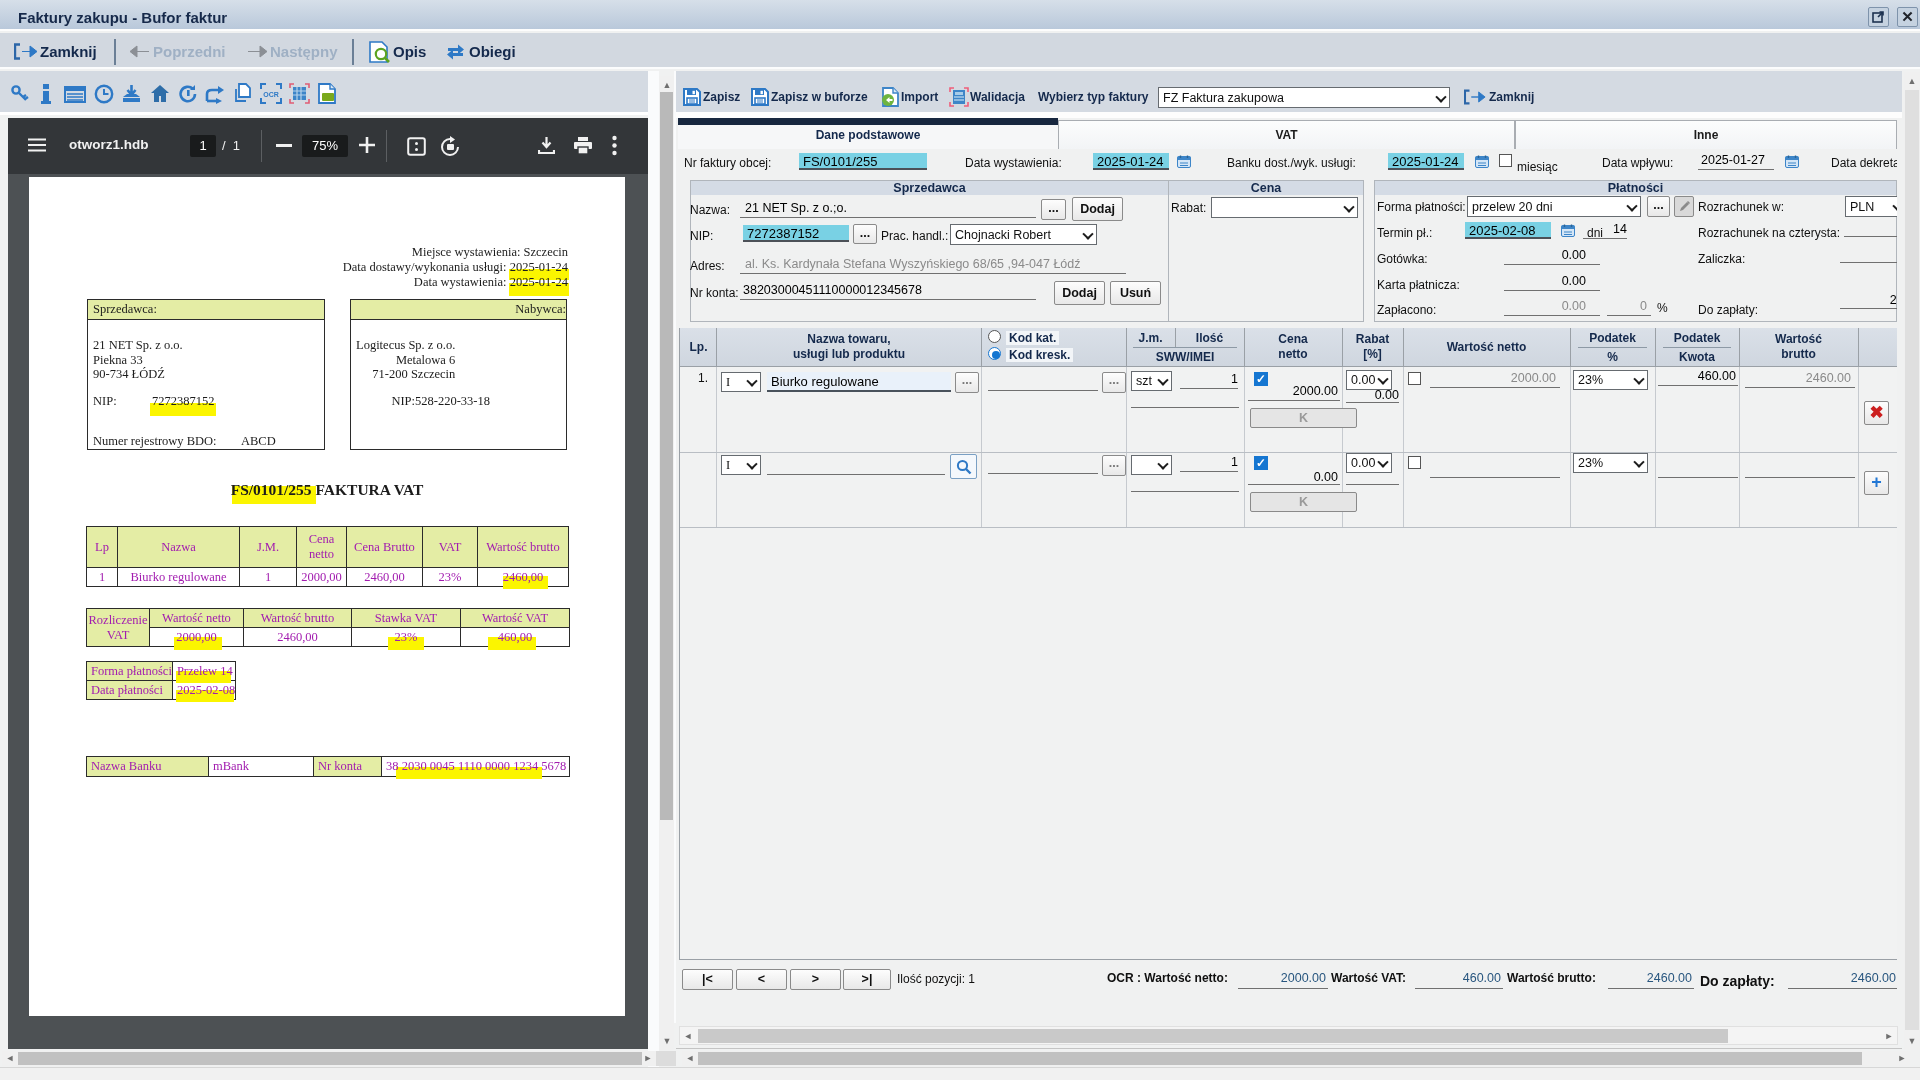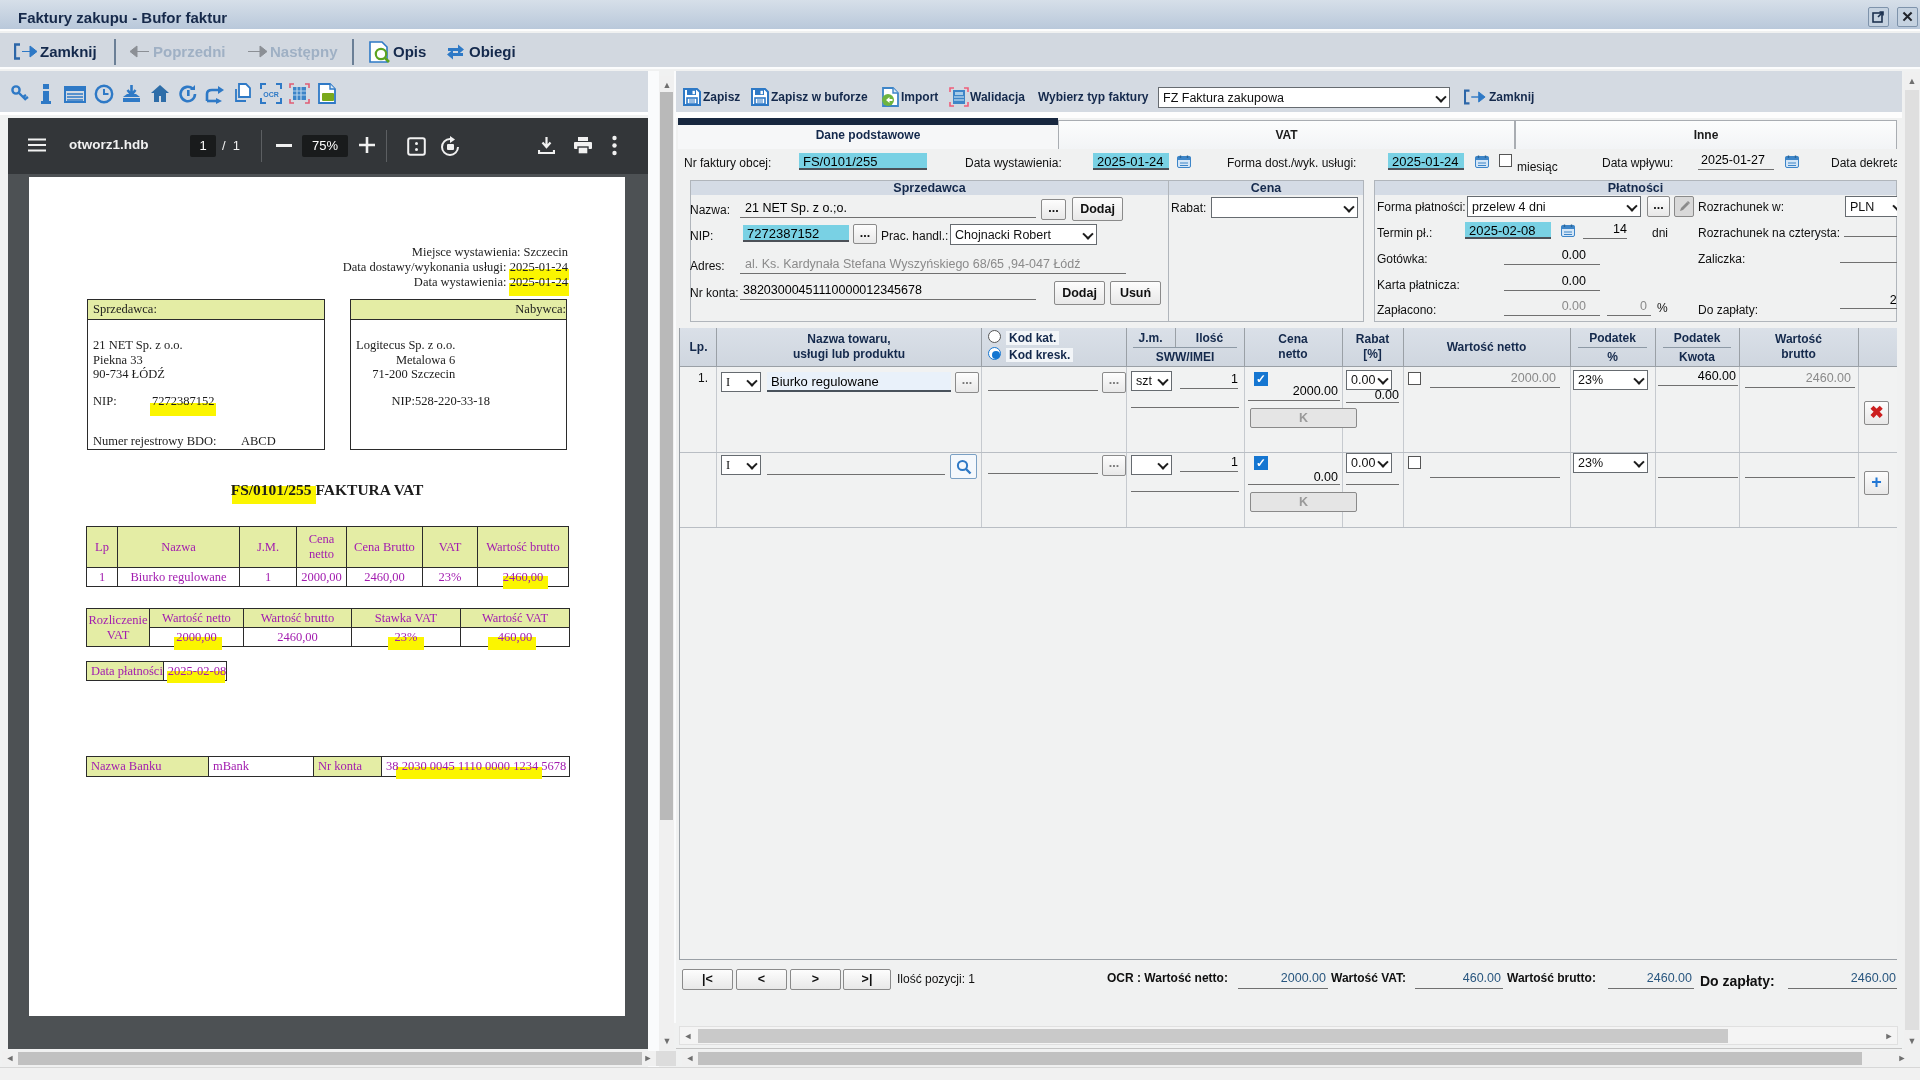--- a/index.html
+++ b/index.html
@@ -219,21 +219,21 @@
 <div class="abs rlbl" style="left:684px; top:156px;">Nr faktury obcej:</div>
 <div class="cyan" style="left:799px; top:153px; width:128px; height:17px;">FS/0101/255</div>
 <div class="abs rlbl" style="left:965px; top:156px;">Data wystawienia:</div>
 <div class="cyan" style="left:1093px; top:153px; width:76px; height:17px;">2025-01-24</div>
 <svg class="cal" style="left:1177px; top:155px;" viewBox="0 0 14 13">
     <rect x="0.5" y="1.5" width="13" height="11" rx="1.5" fill="#d4e6f7" stroke="#3d85c8"></rect>
     <rect x="0.5" y="1.5" width="13" height="3.5" fill="#3d85c8"></rect>
     <path d="M3.5 0.5 v2.5 M10.5 0.5 v2.5" stroke="#2a6496" stroke-width="1.4"></path>
     <path d="M3 8 h8 M3 10.5 h8" stroke="#3d85c8" stroke-width="1.2"></path>
   </svg>
-<div class="abs rlbl" style="left:1227px; top:156px;">Forma dost./wyk. usługi:</div>
+<div class="abs rlbl" style="left:1227px; top:156px;">Banku dost./wyk. usługi:</div>
 <div class="cyan" style="left:1388px; top:153px; width:76px; height:17px;">2025-01-24</div>
 <svg class="cal" style="left:1475px; top:155px;" viewBox="0 0 14 13">
     <rect x="0.5" y="1.5" width="13" height="11" rx="1.5" fill="#d4e6f7" stroke="#3d85c8"></rect>
     <rect x="0.5" y="1.5" width="13" height="3.5" fill="#3d85c8"></rect>
     <path d="M3.5 0.5 v2.5 M10.5 0.5 v2.5" stroke="#2a6496" stroke-width="1.4"></path>
     <path d="M3 8 h8 M3 10.5 h8" stroke="#3d85c8" stroke-width="1.2"></path>
   </svg>
 <div class="cb" style="left:1499px; top:154px;"></div>
 <div class="abs rlbl" style="left:1517px; top:160px;">miesiąc</div>
 <div class="abs rlbl" style="left:1602px; top:156px;">Data wpływu:</div>
@@ -272,21 +272,21 @@
   </div>
 <div class="abs rlbl" style="left:1171px; top:201px;">Rabat:</div>
 <div class="sel" style="left:1211px; top:197px; width:147px; height:21px;">
     <span class="chev"></span>
   </div>
 <div class="gbox" style="left:1374px; top:180px; width:523px; height:142px;">
     <div class="ghead">Płatności</div>
   </div>
 <div class="abs rlbl" style="left:1377px; top:200px;">Forma płatności:</div>
 <div class="sel" style="left:1467px; top:196px; width:174px; height:21px;">
-    <span class="st">przelew 4 dni</span>
+    <span class="st">przelew 20 dni</span>
     <span class="chev"></span>
   </div>
 <div class="btn" style="left:1647px; top:196px; width:23px; height:21px; line-height:17px;">...</div>
 <div class="btn" style="left:1674px; top:196px; width:20px; height:21px; background:#d9d9d9;"><svg width="12" height="13" viewBox="0 0 12 13" style="margin-top:3px;">
       <path d="M2 11 l1-3 6-6 2 2 -6 6z" fill="#8a8a8a"></path>
       <path d="M9 2 l1-1 2 2 -1 1z" fill="#8a8a8a"></path>
     </svg></div>
 <div class="abs rlbl" style="left:1698px; top:200px;text-align:right;">Rozrachunek w:</div>
 <div class="sel" style="left:1845px; top:196px; width:70px; height:21px;">
     <span class="st">PLN</span>
@@ -294,21 +294,21 @@
   </div>
 <div class="abs rlbl" style="left:1377px; top:226px;">Termin pł.:</div>
 <div class="cyan" style="left:1465px; top:222px; width:86px; height:17px;">2025-02-08</div>
 <svg class="cal" style="left:1561px; top:224px;" viewBox="0 0 14 13">
     <rect x="0.5" y="1.5" width="13" height="11" rx="1.5" fill="#d4e6f7" stroke="#3d85c8"></rect>
     <rect x="0.5" y="1.5" width="13" height="3.5" fill="#3d85c8"></rect>
     <path d="M3.5 0.5 v2.5 M10.5 0.5 v2.5" stroke="#2a6496" stroke-width="1.4"></path>
     <path d="M3 8 h8 M3 10.5 h8" stroke="#3d85c8" stroke-width="1.2"></path>
   </svg>
 <div class="ufield" style="left:1583px; top:222px; width:44px; height:17px; text-align:right;">14</div>
-<div class="abs rlbl" style="left:1652px; top:226px;">dni</div>
+<div class="abs rlbl" style="left:1587px; top:226px;">dni</div>
 <div class="abs rlbl" style="left:1698px; top:226px;">Rozrachunek na czterysta:</div>
 <div class="ufield" style="left:1844px; top:221px; width:93px; height:16px;"></div>
 <div class="abs rlbl" style="left:1377px; top:252px;">Gotówka:</div>
 <div class="ufield" style="left:1504px; top:248px; width:96px; height:17px; text-align:right; padding-right:14px;">0.00</div>
 <div class="abs rlbl" style="left:1698px; top:252px;">Zaliczka:</div>
 <div class="ufield" style="left:1840px; top:247px; width:97px; height:16px;"></div>
 <div class="abs rlbl" style="left:1377px; top:278px;">Karta płatnicza:</div>
 <div class="ufield" style="left:1504px; top:274px; width:96px; height:17px; text-align:right; padding-right:14px;">0.00</div>
 <div class="abs rlbl" style="left:1377px; top:303px;">Zapłacono:</div>
 <div class="ufield gray" style="left:1504px; top:299px; width:96px; height:17px; text-align:right; padding-right:14px;">0.00</div>
@@ -571,20 +571,24 @@
             <td><div class="hl" style="left:24px; top:9px; width:48px; height:13px;"></div><span style="position:relative; z-index:1;">2000,00</span></td>
             <td>2460,00</td>
             <td><div class="hl" style="left:36px; top:9px; width:36px; height:13px;"></div><span style="position:relative; z-index:1;">23%</span></td>
             <td><div class="hl" style="left:27px; top:9px; width:48px; height:13px;"></div><span style="position:relative; z-index:1;">460,00</span></td>
           </tr>
     </tbody>
       </table>
     <table class="dt abs" style="left:57px; top:484px;">
       <tbody>
       <tr style="height:19px;">
+            <td class="g l">Forma płatności</td>
+            <td class="l"><div class="hl" style="left:3px; top:9px; width:55px; height:12px;"></div><span style="position:relative; z-index:1;">Przelew 14</span></td>
+          </tr>
+      <tr style="height:19px;">
             <td class="g l">Data płatności</td>
             <td class="l"><div class="hl" style="left:3px; top:9px; width:58px; height:12px;"></div><span style="position:relative; z-index:1;">2025-02-08</span></td>
           </tr>
     </tbody>
       </table>
     <table class="dt abs" style="left:57px; top:579px;">
       <tbody>
           <tr style="height:20px;">
             <td class="g l" style="width:122px;">Nazwa Banku</td>
             <td class="l" style="width:105px;">mBank</td>

